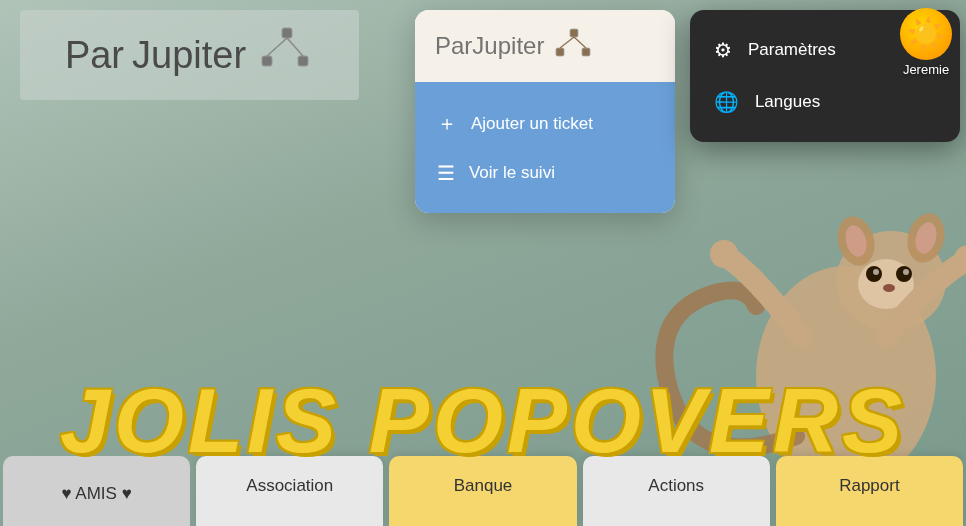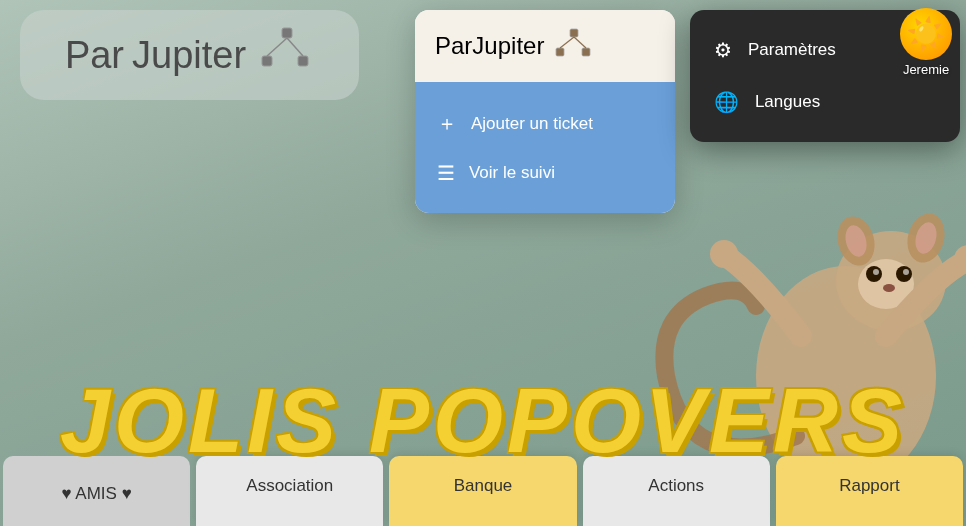--- a/index.html
+++ b/index.html
@@ -41,21 +41,21 @@
     }
 
     
     .logo-card-main {
       position: absolute;
       top: 10px;
       left: 20px;
       width: 339px;
       height: 90px;
       background: rgba(200, 210, 205, 0.6);
-      border-radius: 24px;
+      border-radius: 4px;
       display: flex;
       align-items: center;
       justify-content: center;
       z-index: 10;
     }
 
     .logo-text {
       font-size: 38px;
       font-weight: 300;
       color: #4a4a4a;
@@ -81,21 +81,21 @@
       background: #f5f0e8;
       padding: 18px 20px;
       display: flex;
       align-items: center;
       gap: 10px;
     }
 
     .popover-logo-text {
       font-size: 24px;
       font-weight: 300;
-      color: #000000;
+      color: #737373;
     }
 
     .popover-body {
       background: #6a9fd8;
       padding: 16px 0;
     }
 
     .popover-item {
       display: flex;
       align-items: center;

